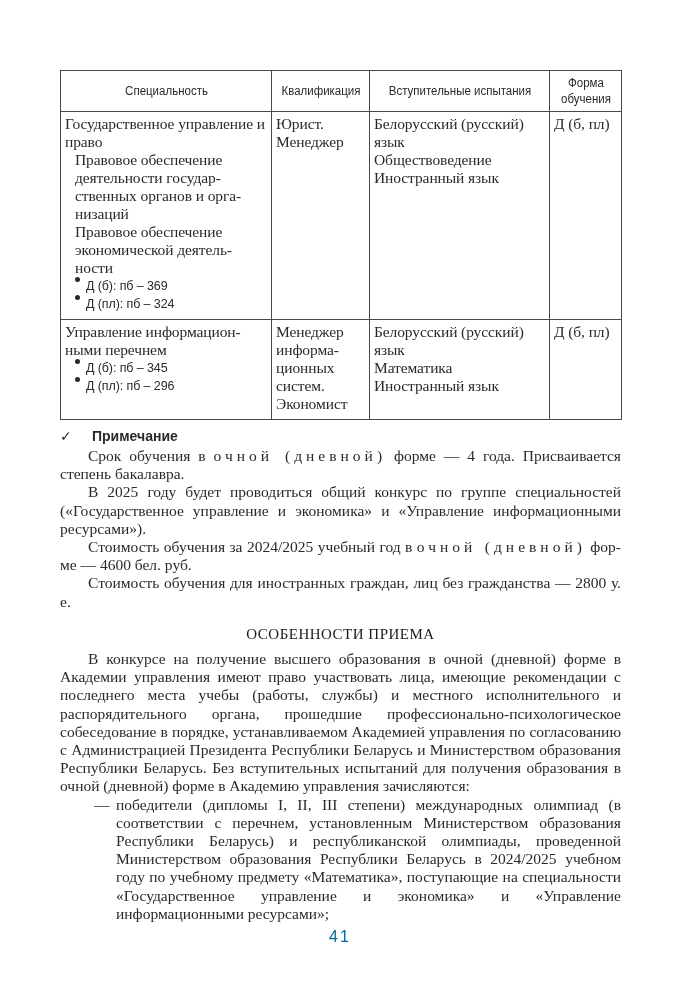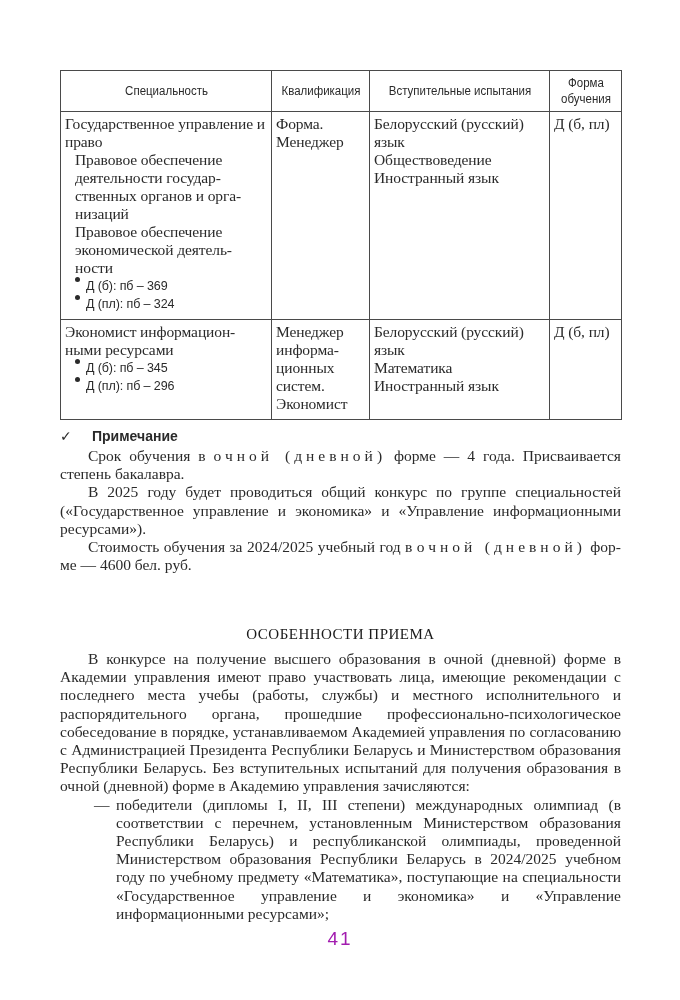--- a/index.html
+++ b/index.html
@@ -26,21 +26,21 @@
   .r2 td { height: 96px; }
 
   .text { position: absolute; left: 60px; width: 561px; font-family: "Liberation Serif", "DejaVu Serif", serif; font-size: 15.5px; line-height: 18.2px; text-align: justify; }
   .p { text-indent: 28px; margin: 0; }
   .spaced { letter-spacing: 4px; margin-top: 7px; }
   .note-title { position: absolute; left: 60px; top: 428px; font-family: "Liberation Sans", "DejaVu Sans", sans-serif; font-weight: bold; font-size: 14px; display: flex; align-items: center; }
   .note-title .check { width: 32px; font-size: 14px; }
   .heading { position: absolute; left: 60px; width: 561px; top: 626px; text-align: center; font-family: Liberation Serif, serif; font-size: 15px; font-weight: normal; letter-spacing: 0.5px; color: #1a1a1a; }
   .dash-item { position: relative; padding-left: 56px; text-indent: 0; margin: 0; }
   .dash-item .dash { position: absolute; left: 34px; top: 0; }
-  .page-num { position: absolute; left: 0; width: 680px; top: 928px; text-align: center; font-family: "Liberation Sans", "DejaVu Sans", sans-serif; font-size: 19px; color: #a21caf; letter-spacing: 2px; }
+  .page-num { position: absolute; left: 0; width: 680px; top: 928px; text-align: center; font-family: "Liberation Sans", "DejaVu Sans", sans-serif; font-size: 16px; color: #0369a1; letter-spacing: 2px; }
 </style>
 </head>
 <body>
 
 <table class="adm">
   <colgroup>
     <col style="width:211px">
       <col style="width:98px">
       <col style="width:180px">
       <col style="width:72px">
@@ -62,37 +62,37 @@
               <span class="dot"></span>
               <span>Д (б): пб – 369</span>
             </div>
         <div class="bul">
               <span class="dot"></span>
               <span>Д (пл): пб – 324</span>
             </div>
       </div>
     </td>
     <td>
-          <div class="cell">Форма. Менеджер</div>
+          <div class="cell">Юрист. Менеджер</div>
         </td>
     <td>
       <div class="cell">
         <div>Белорусский (русский) язык</div>
         <div>Обществоведение</div>
         <div>Иностранный язык</div>
       </div>
     </td>
     <td>
           <div class="cell">Д (б, пл)</div>
         </td>
   </tr>
   <tr class="r2">
     <td>
       <div class="cell">
-        <div>Экономист информацион-ными ресурсами</div>
+        <div>Управление информацион-ными перечнем</div>
         <div class="bul">
               <span class="dot"></span>
               <span>Д (б): пб – 345</span>
             </div>
         <div class="bul">
               <span class="dot"></span>
               <span>Д (пл): пб – 296</span>
             </div>
       </div>
     </td>
@@ -115,20 +115,21 @@
 
 <div class="note-title">
   <span class="check">✓</span>
   <span>Примечание</span>
 </div>
 
 <div class="text" style="top:447px;">
   <p class="p"><span>Срок обучения в</span> <span class="spaced">очной (дневной)</span> <span>форме — 4 года. Присваивается степень бакалавра.</span></p>
   <p class="p">В 2025 году будет проводиться общий конкурс по группе специальностей («Государственное управление и экономика» и «Управление информационными ресурсами»).</p>
   <p class="p"><span>Стоимость обучения за 2024/2025 учебный год в</span> <span class="spaced">очной (дневной)</span> <span>фор­ме — 4600 бел. руб.</span></p>
+  <p class="p">Стоимость обучения для иностранных граждан, лиц без гражданства — 2800 у. е.</p>
 </div>
 
 <div class="heading">ОСОБЕННОСТИ ПРИЕМА</div>
 
 <div class="text" style="top:650px;">
   <p class="p">В конкурсе на получение высшего образования в очной (дневной) форме в Академии управления имеют право участвовать лица, имеющие рекомендации с последнего места учебы (работы, службы) и местного исполнительного и распорядительного органа, прошедшие профессионально-психологическое собеседование в порядке, устанавливаемом Академией управления по согласованию с Администрацией Президента Республики Беларусь и Министерством образования Республики Беларусь. Без вступительных испытаний для получения образования в очной (дневной) форме в Академию управления зачисляются:</p>
   <p class="dash-item"><span class="dash">—</span><span>победители (дипломы I, II, III степени) международных олимпиад (в соответствии с перечнем, установленным Министерством образования Республики Беларусь) и республиканской олимпиады, проведенной Министерством образования Республики Беларусь в 2024/2025 учебном году по учебному предмету «Математика», поступающие на специальности «Государственное управление и экономика» и «Управление информационными ресурсами»;</span></p>
 </div>
 
 <div class="page-num">41</div>

